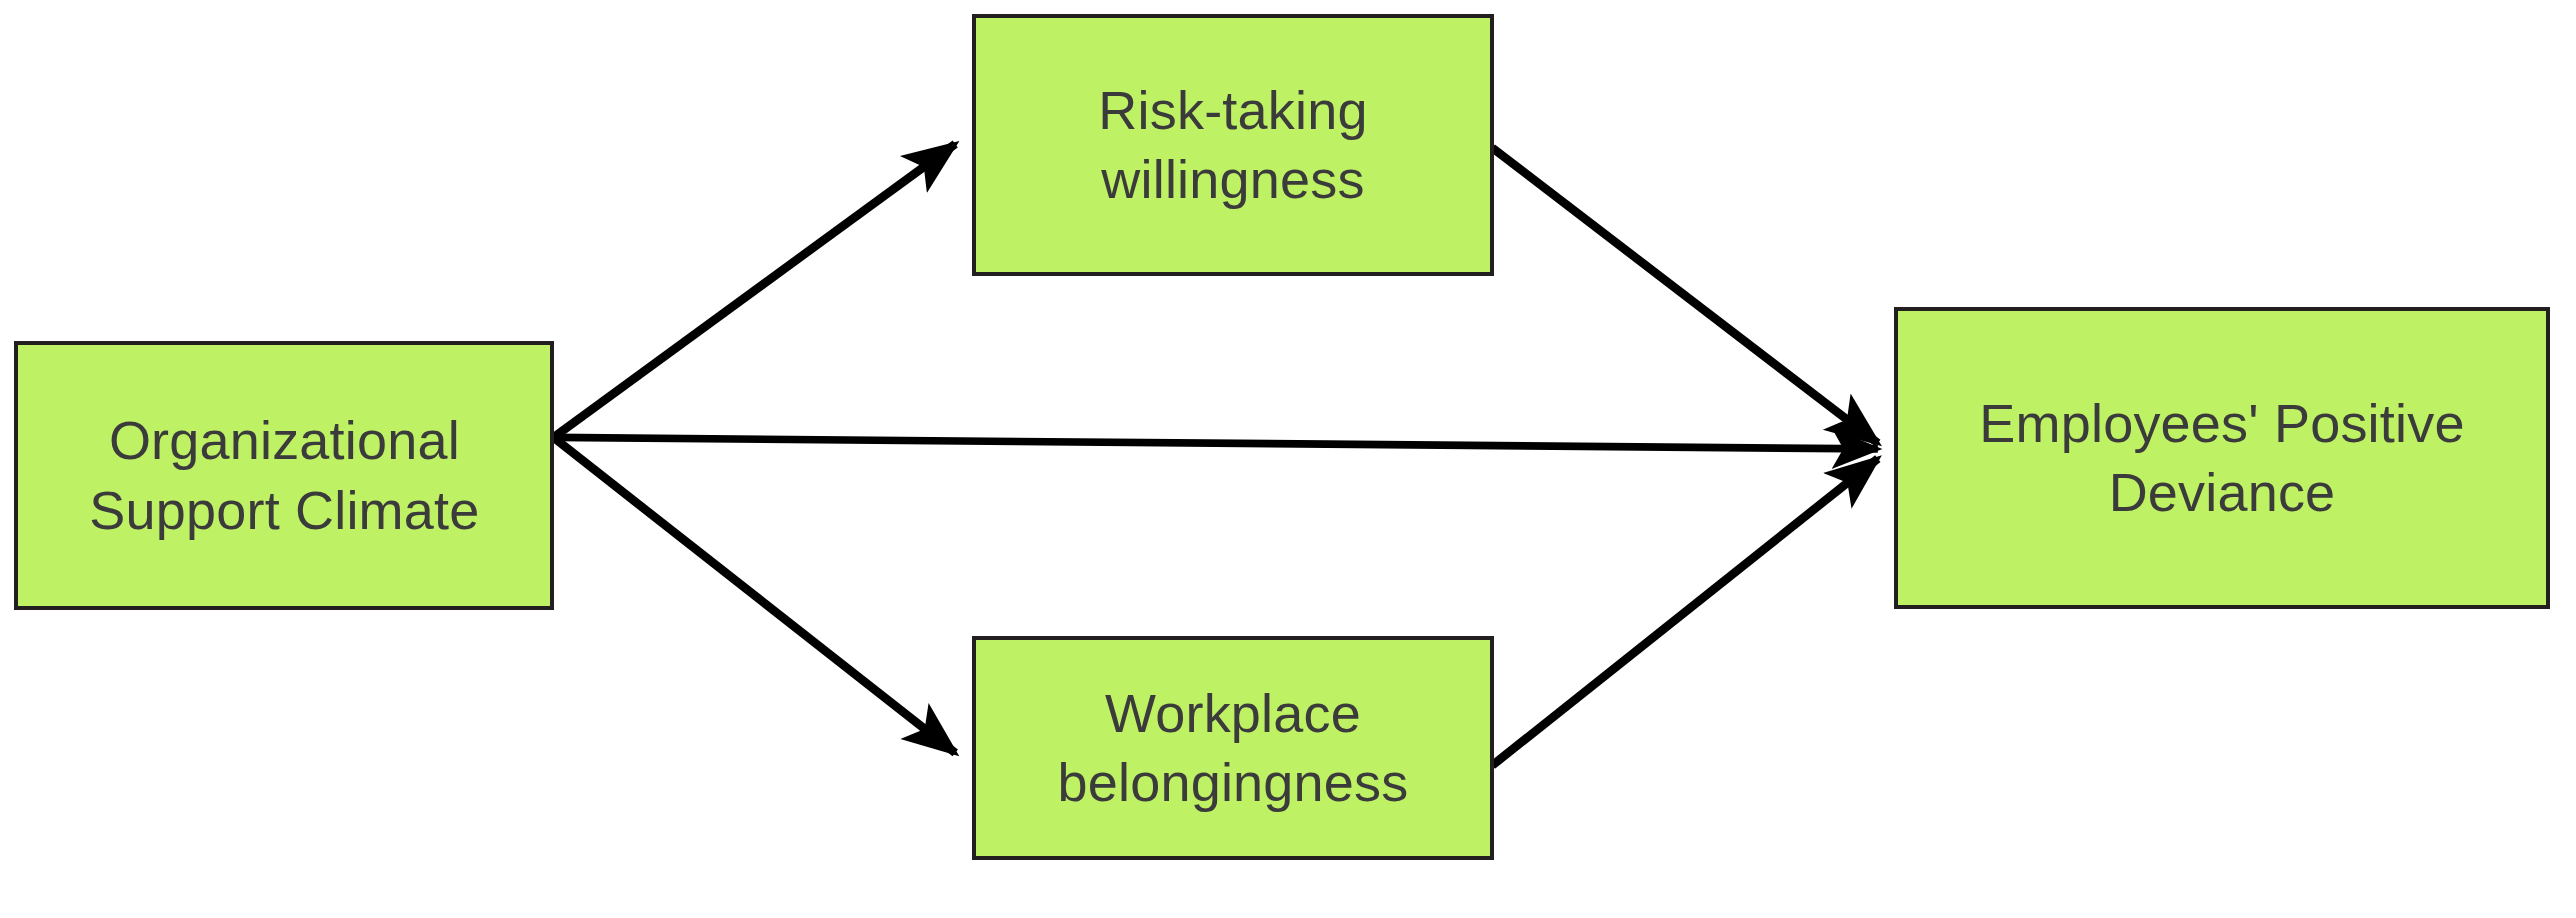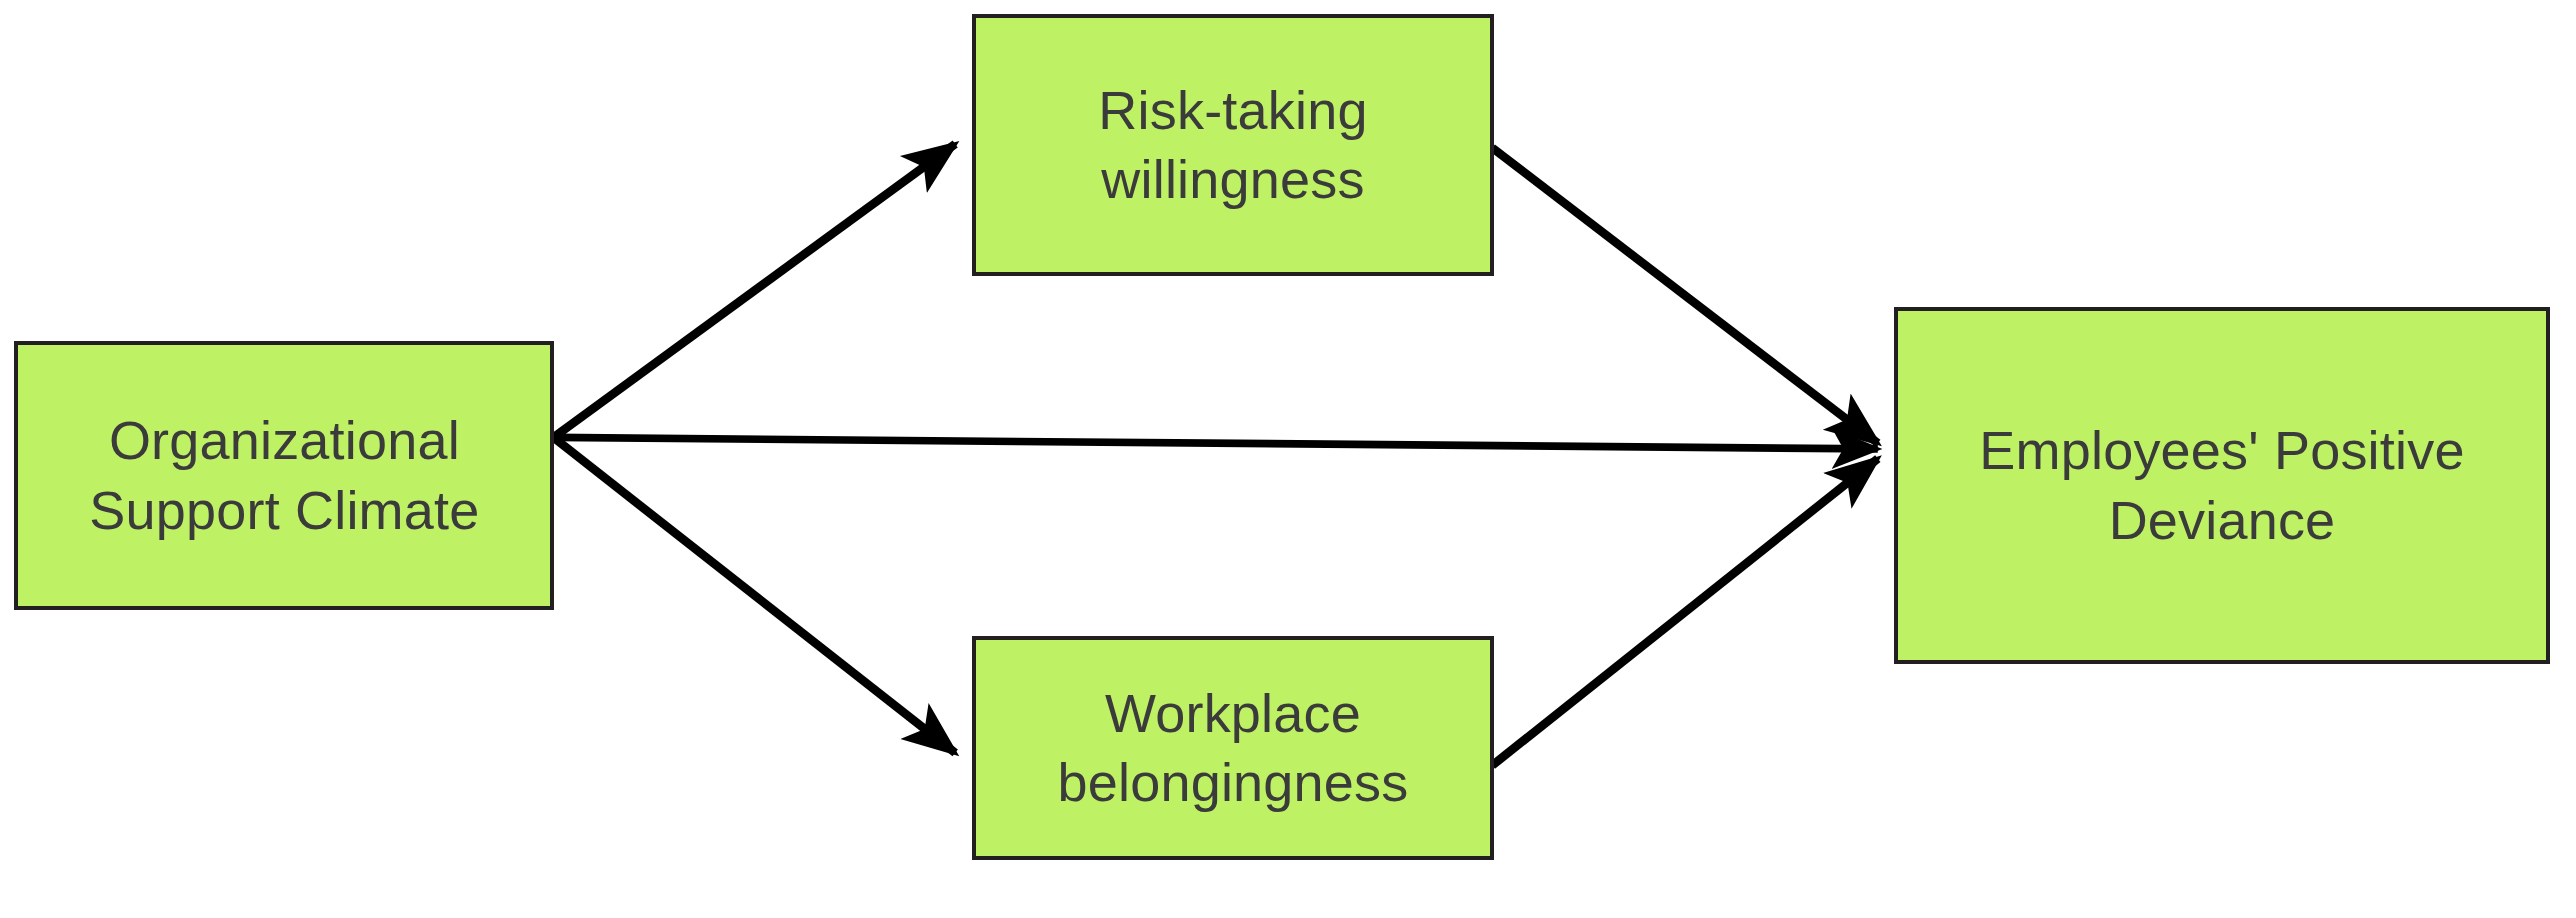--- a/index.html
+++ b/index.html
@@ -39,21 +39,21 @@
     font-size: 54px;
     line-height: 1.28;
     font-weight: 400;
     letter-spacing: 0.2px;
     white-space: pre-line;
     padding: 0 17.3px;
   }
   #node-support  { left: 14.4px;   top: 302px; width: 540px; height: 269px; margin-top: 39px; }
   #node-risk     { left: 972px; top: 14.4px;  width: 522px; height: 262px; }
   #node-belong   { left: 972px; top: 636px; width: 522px; height: 224px; }
-  #node-deviance { left: 1894px; top: 307px; width: 656px; height: 357px; }
+  #node-deviance { left: 1894px; top: 307px; width: 656px; height: 302px; }
 </style>
 </head>
 <body>
 
 <div id="canvas">
 
   <svg class="edges" viewBox="0 0 2686 958" xmlns="http://www.w3.org/2000/svg">
     <defs>
       <marker id="arrowhead" markerWidth="7" markerHeight="7" refX="6.0" refY="3.0" orient="auto" markerUnits="strokeWidth">
         <path d="M0,0.35 L6.6,3.0 L0,5.65 L1.5,3.0 Z" fill="#000000"></path>

